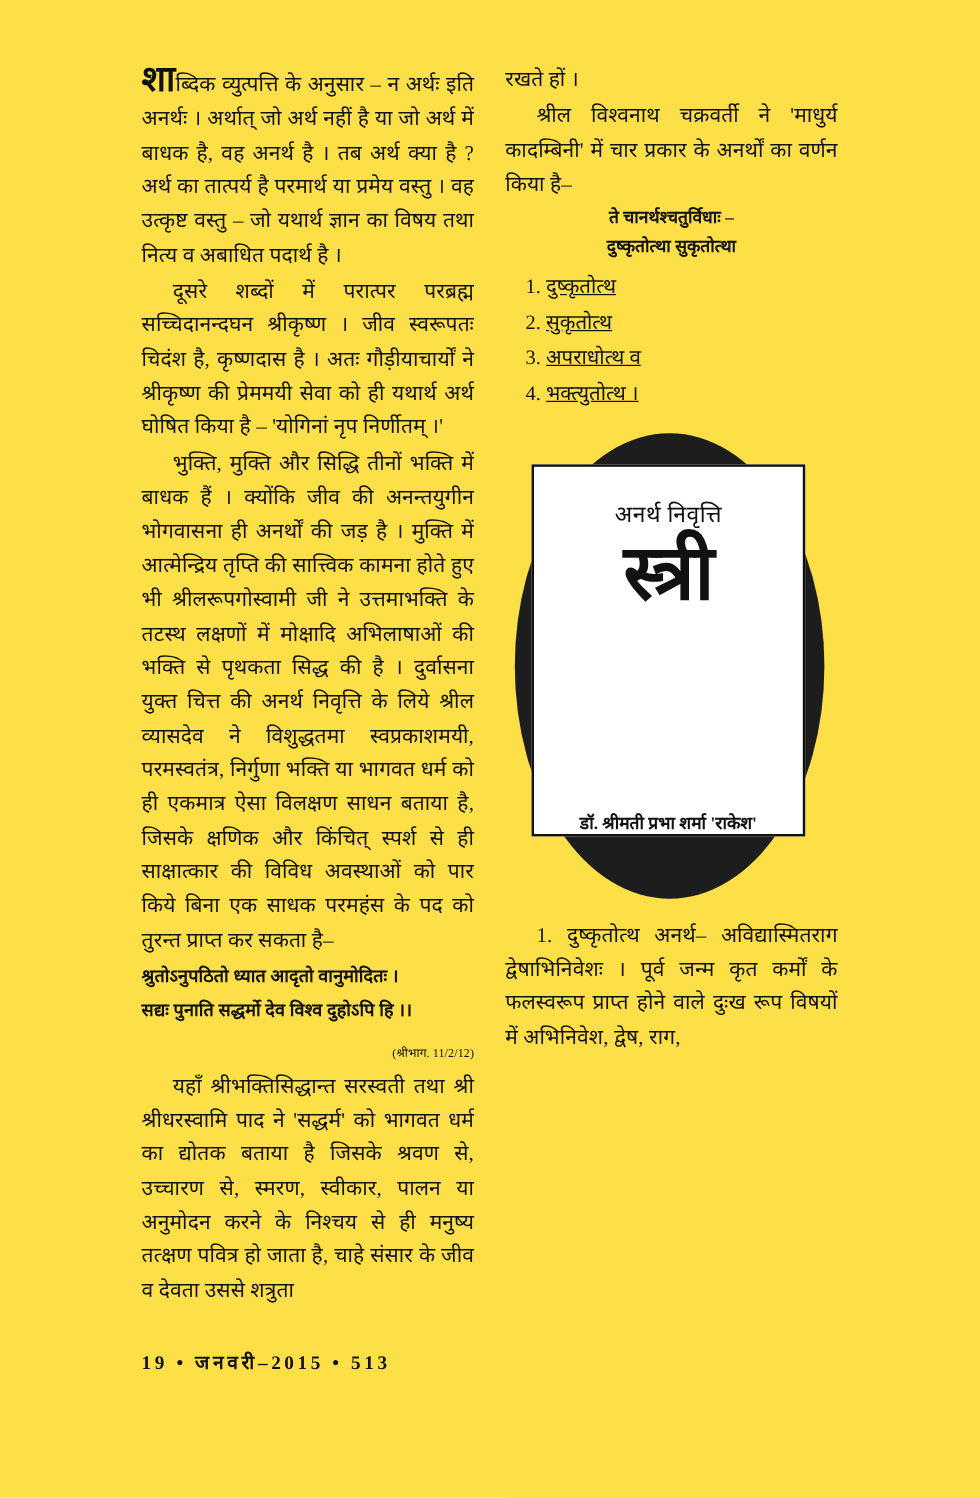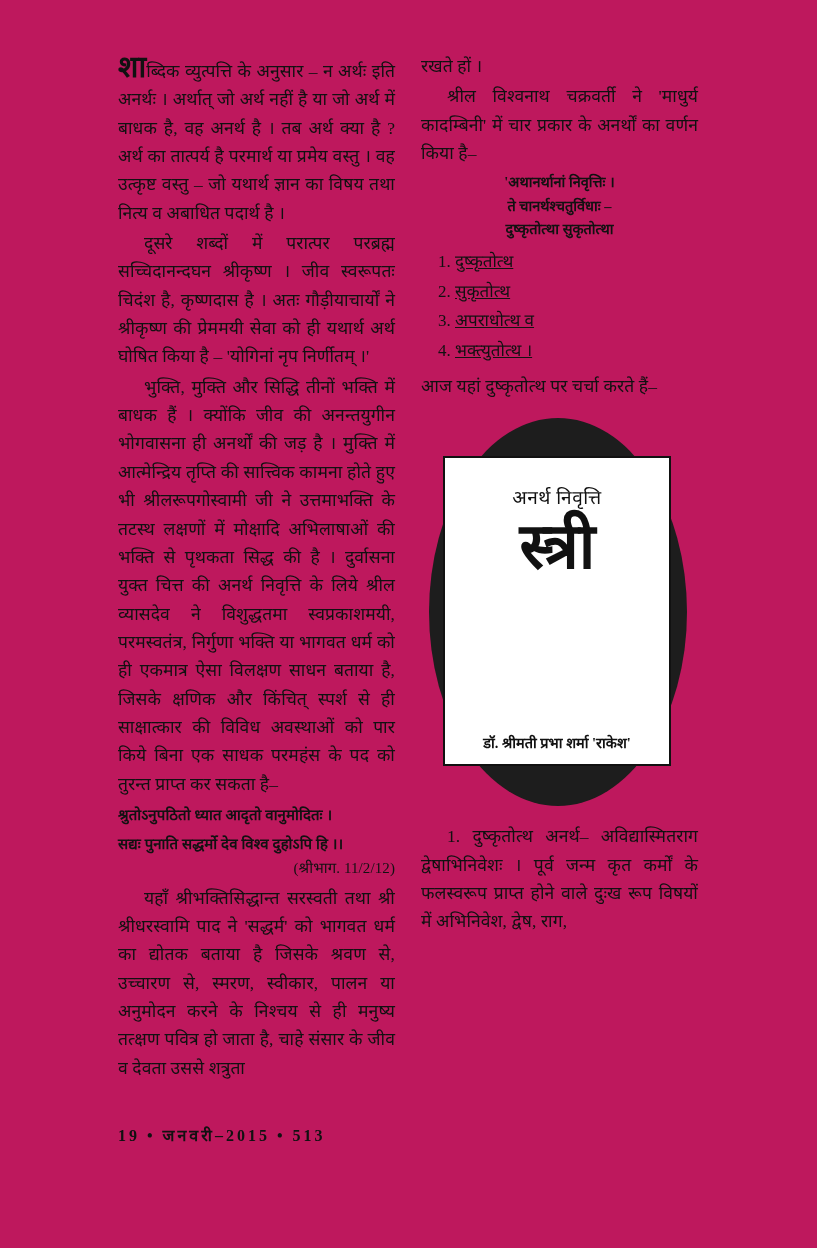--- a/index.html
+++ b/index.html
@@ -11,21 +11,21 @@
     width: 817px;
     height: 1248px;
     position: relative;
     font-family: "Liberation Serif", "DejaVu Serif", serif;
     color: #111;
     overflow: hidden;
   }
   .page {
     position: absolute;
     inset: 0;
-    background: #be185d;
+    background: #fde047;
   }
   .page-inner {
     position: absolute;
     left: 118px;
     top: 52px;
     width: 580px;
     height: 1130px;
   }
   .columns {
     display: flex;
@@ -57,23 +57,23 @@
   }
   .verse {
     font-size: 15px;
     font-weight: bold;
     text-align: left;
     line-height: 1.55;
     margin: 6px 0 0 0;
     text-indent: 0;
   }
   .verse-ref {
-    font-size: 15px;
+    font-size: 10px;
     text-align: right;
-    margin: 0 0 3px 0;
+    margin: 16px 0 3px 0;
     text-indent: 0;
   }
   .sanskrit-block {
     font-size: 14.5px;
     font-weight: bold;
     text-align: center;
     line-height: 1.6;
     margin: 4px 0 6px 0;
   }
   ol.numbered {
@@ -98,21 +98,21 @@
     left: 8px;
     top: 6px;
     width: 258px;
     height: 388px;
     background: #1d1d1d;
     border-radius: 50% / 50%;
   }
   .fig-cover {
     position: absolute;
     left: 22px;
-    top: 44px;
+    top: 32px;
     width: 228px;
     height: 310px;
     background: #ffffff;
     border: 2px solid #111;
     box-sizing: border-box;
     display: flex;
     flex-direction: column;
     align-items: center;
     justify-content: flex-start;
     padding-top: 26px;
@@ -165,33 +165,31 @@
         <p class="verse">सद्यः पुनाति सद्धर्मो देव विश्व दुहोऽपि हि ।।</p>
         <p class="verse-ref">(श्रीभाग. 11/2/12)</p>
         <p class="indent">यहाँ श्रीभक्तिसिद्धान्त सरस्वती तथा श्री श्रीधरस्वामि पाद ने 'सद्धर्म' को भागवत धर्म का द्योतक बताया है जिसके श्रवण से, उच्चारण से, स्मरण, स्वीकार, पालन या अनुमोदन करने के निश्चय से ही मनुष्य तत्क्षण पवित्र हो जाता है, चाहे संसार के जीव व देवता उससे शत्रुता</p>
       </div>
 
       <div class="col">
         <p>रखते हों ।</p>
         <p class="indent">श्रील विश्वनाथ चक्रवर्ती ने 'माधुर्य कादम्बिनी' में चार प्रकार के अनर्थों का वर्णन किया है–</p>
 
         <div class="sanskrit-block">
-          <div>'अथानर्थानां निवृत्तिः ।</div>
           <div>ते चानर्थश्चतुर्विधाः –</div>
           <div>दुष्कृतोत्था सुकृतोत्था</div>
         </div>
 
         <ol class="numbered">
           <li>दुष्कृतोत्थ</li>
           <li>सुकृतोत्थ</li>
           <li>अपराधोत्थ व</li>
           <li>भक्त्युतोत्थ ।</li>
         </ol>
 
-        <p>आज यहां दुष्कृतोत्थ पर चर्चा करते हैं–</p>
 
         <div class="figure">
           <div class="fig-ellipse"></div>
           <div class="fig-cover">
             <div class="fig-sub">अनर्थ निवृत्ति</div>
             <div class="fig-title">स्त्री</div>
           </div>
           <div class="fig-author">डॉ. श्रीमती प्रभा शर्मा 'राकेश'</div>
         </div>
 

